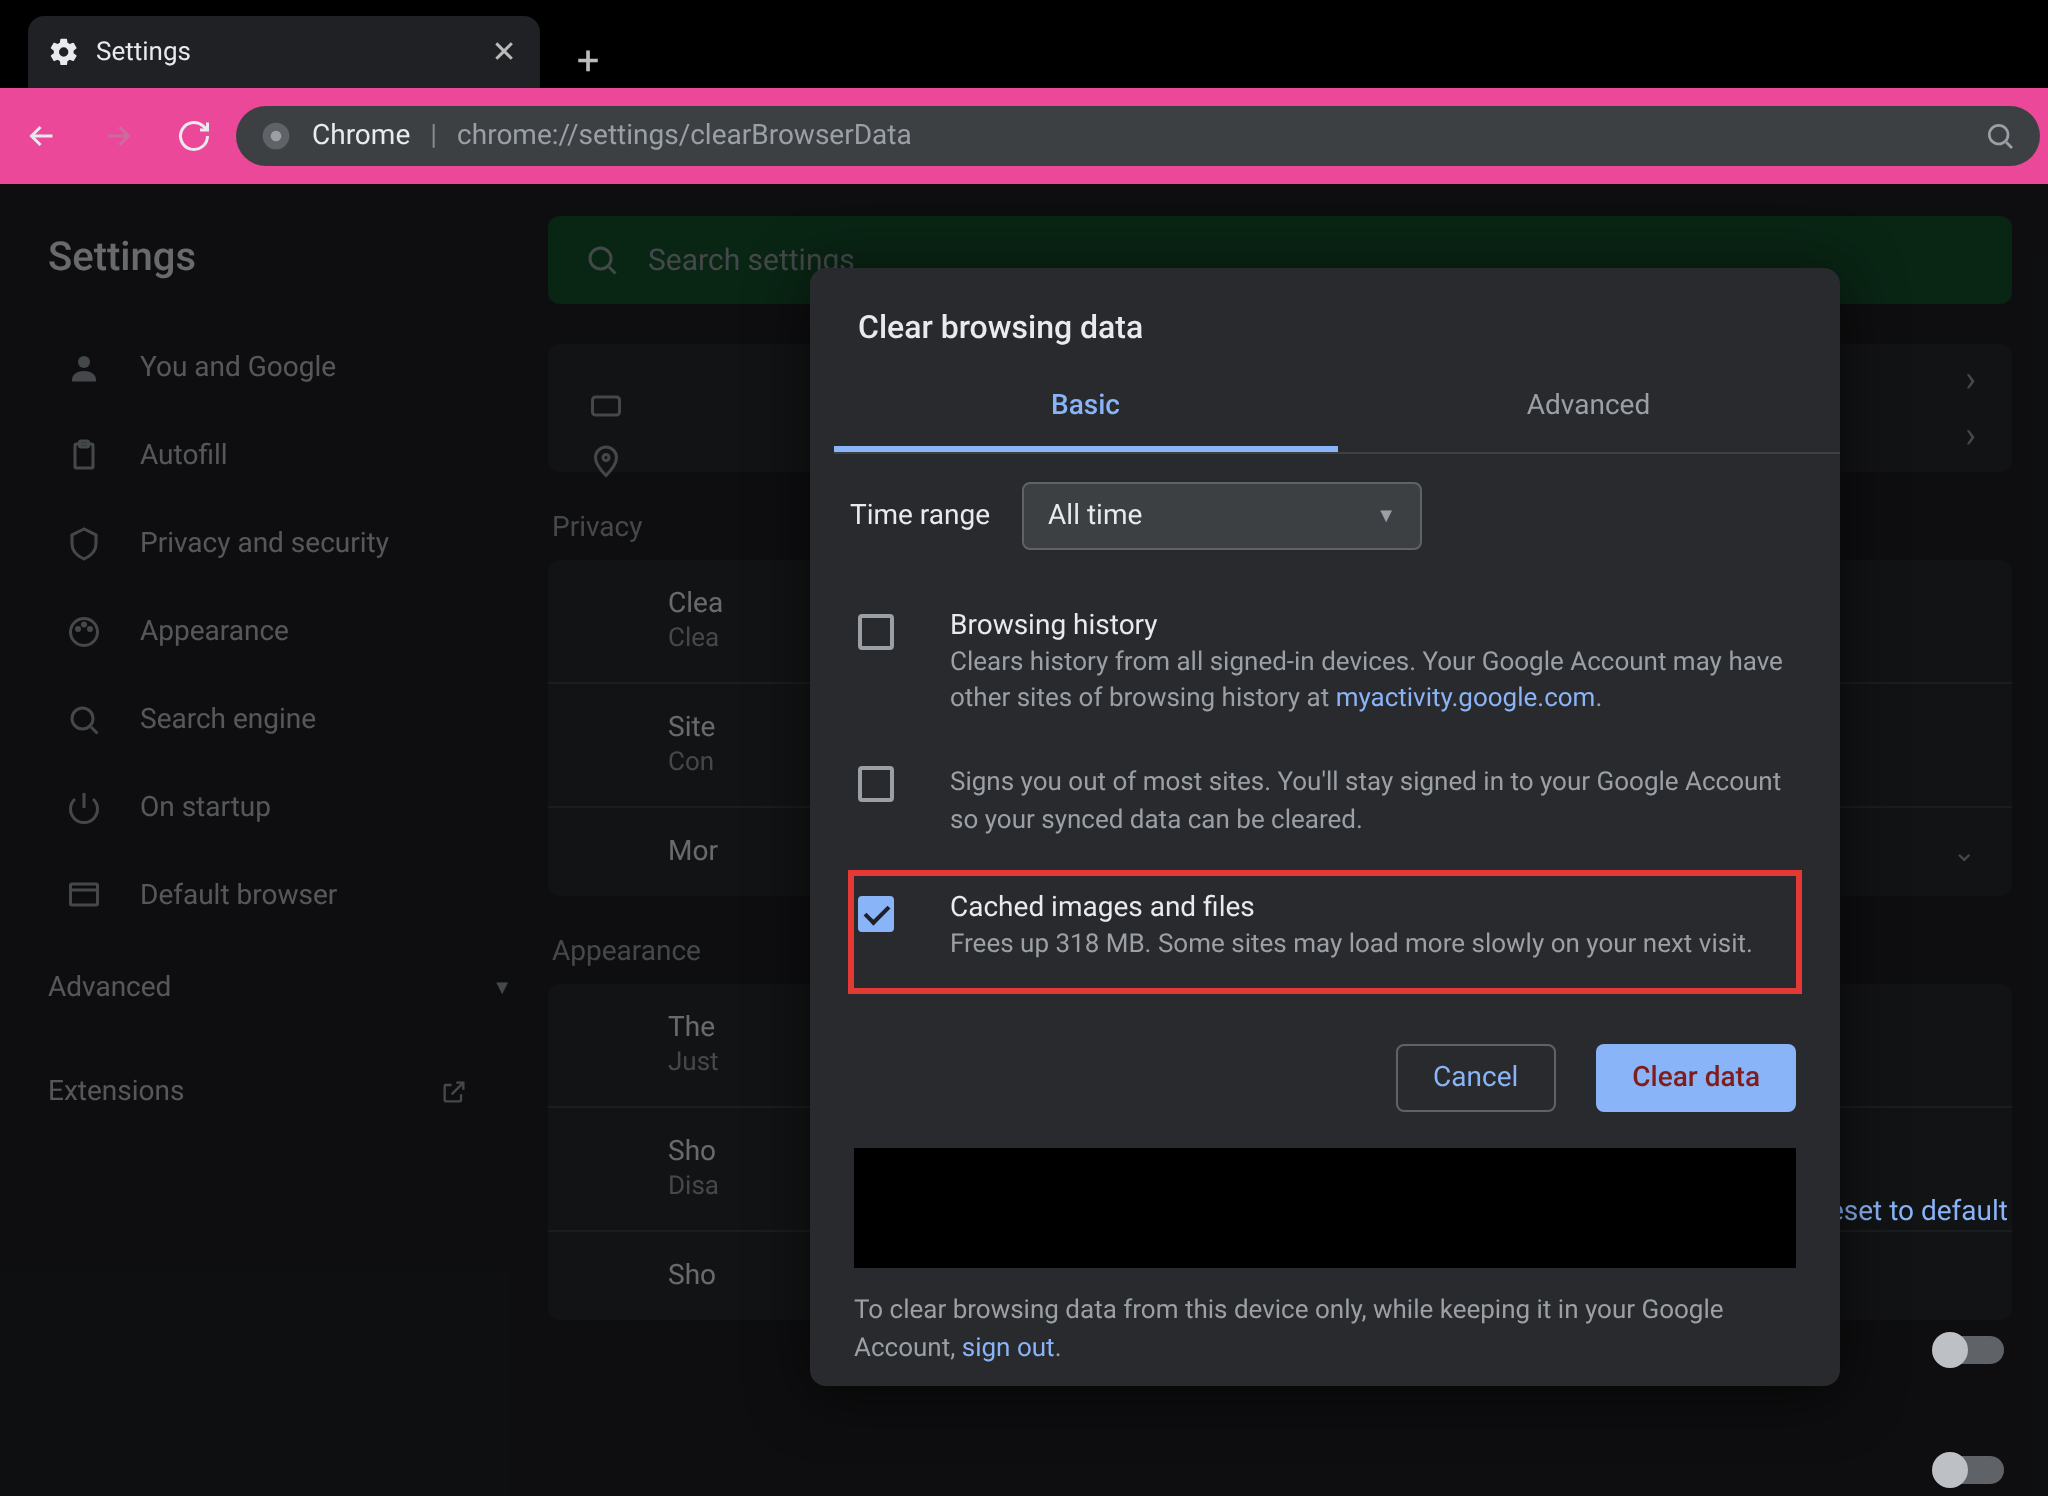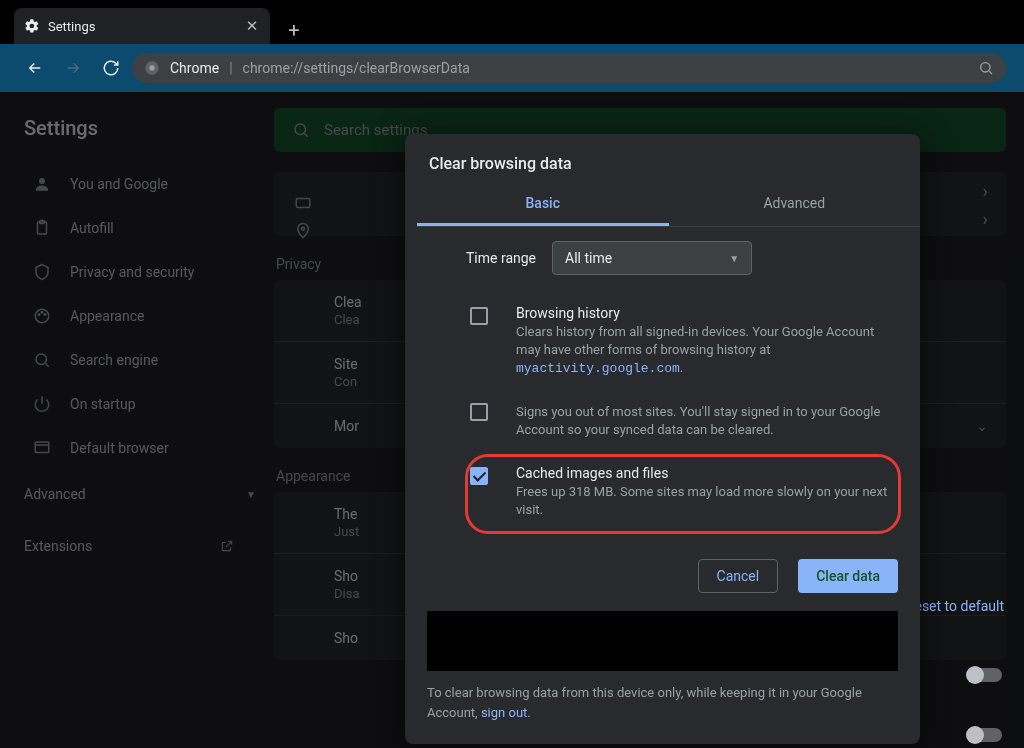--- a/index.html
+++ b/index.html
@@ -4,21 +4,21 @@
 <style>
   * { box-sizing: border-box; margin: 0; padding: 0; }
   html, body { width: 1024px; height: 748px; overflow: hidden; background: #000; font-family: "Segoe UI", Roboto, Arial, sans-serif; color: #e8eaed; }
   
   .tab-strip { height: 44px; background: #000; display: flex; align-items: flex-end; padding-left: 14px; }
   .tab { height: 36px; width: 256px; background: #202124; border-radius: 8px 8px 0 0; display: flex; align-items: center; padding: 0 10px; font-size: 13px; color: #e8eaed; gap: 8px; }
   .tab .title { flex: 1; }
   .tab .close { width: 16px; height: 16px; color: #bbb; display:flex; align-items:center; justify-content:center; font-size:15px; cursor:pointer; }
   .new-tab { width: 28px; height: 28px; margin-left: 10px; color: #bbb; display:flex; align-items:center; justify-content:center; font-size: 20px; cursor:pointer; }
   
-  .toolbar { height: 48px; background: #0c4a6e; display: flex; align-items: center; padding: 0 18px; gap: 4px; }
+  .toolbar { height: 48px; background: #ec4899; display: flex; align-items: center; padding: 0 4px; gap: 4px; }
   .tb-icon { width: 34px; height: 34px; display:flex; align-items:center; justify-content:center; color:#9aa0a6; cursor:pointer; border-radius: 50%; }
   .omnibox { flex: 1; height: 30px; background: #3c4043; border-radius: 15px; display: flex; align-items: center; padding: 0 12px; gap: 10px; color: #e8eaed; font-size: 14px; }
   .omnibox .chrome-word { color: #e8eaed; }
   .omnibox .sep { color: #888; }
   .omnibox .url { color: #9aa0a6; }
   .omnibox .search-end { margin-left:auto; color:#9aa0a6; }
   
   .app { display: flex; height: calc(748px - 44px - 42px); background: #202124; position: relative; }
   .scrim { position:absolute; inset:0; background: rgba(0,0,0,0.55); z-index: 5; }
   
@@ -45,38 +45,38 @@
   .card-row .r-arrow { position:absolute; right: 18px; top: 50%; transform: translateY(-50%); color:#9aa0a6; font-size: 18px;}
   .reset-link { position:absolute; right: 20px; color:#8ab4f8; font-size: 14px; z-index: 8; top: 506px; cursor:pointer; }
   .toggle { position:absolute; right: 22px; width: 34px; height:14px; background:#5f6368; border-radius:7px; z-index:8; }
   .toggle:before { content:''; position:absolute; width:18px; height:18px; background:#bdc1c6; border-radius:50%; top:-2px; left:-2px; }
   
   .dialog { position:absolute; left: 405px; top: 130px; width: 515px; background: #292a2d; border-radius: 8px; box-shadow: 0 4px 30px rgba(0,0,0,0.6); z-index: 20; color:#e8eaed; }
   .dlg-header { padding: 20px 24px 10px; font-size: 16px; font-weight: 500; }
   .dlg-tabs { display:flex; border-bottom: 1px solid #3c4043; margin-left: 12px; }
   .dlg-tab { flex:1; text-align:center; padding: 12px 0; font-size:14px; color:#9aa0a6; cursor:pointer; }
   .dlg-tab.active { color:#8ab4f8; border-bottom: 3px solid #8ab4f8; font-weight:500; }
-  .dlg-body { padding: 14px 20px 8px; margin-left: 41px; }
+  .dlg-body { padding: 14px 20px 8px; }
   .timerange { display:flex; align-items:center; gap: 16px; margin-bottom: 24px; font-size:14px; }
   .tr-select { width: 200px; height: 34px; background:#3c4043; border:1px solid #5f6368; border-radius:4px; display:flex; align-items:center; padding: 0 12px; justify-content:space-between; cursor:pointer; color:#e8eaed; }
   .tr-select .chev { font-size: 10px; color:#9aa0a6; }
   .option { display:flex; gap: 28px; padding: 6px 4px 16px 4px; }
-  .option.highlight { outline: 3px solid #e53935; outline-offset: -2px; padding: 10px 4px 14px 4px; border-radius: 22px; }
+  .option.highlight { outline: 3px solid #e53935; outline-offset: -2px; padding: 10px 4px 14px 4px; }
   .chk { width:18px; height:18px; border:2px solid #9aa0a6; border-radius:2px; flex:none; margin-top:2px; cursor:pointer; position:relative; }
   .chk.checked { background:#8ab4f8; border-color:#8ab4f8; }
   .chk.checked:after { content:''; position:absolute; left:4px; top:0px; width:5px; height:10px; border: solid #202124; border-width: 0 2px 2px 0; transform: rotate(45deg); }
   .opt-text .t { font-size: 14px; color:#e8eaed; }
   .opt-text .s { font-size: 13px; color:#9aa0a6; margin-top: 2px; line-height:1.4; }
-  .opt-text .s a { color:#8ab4f8; text-decoration:none;font-family:Liberation Mono, monospace; }
+  .opt-text .s a { color:#8ab4f8; text-decoration:none; }
   .dlg-actions { display:flex; justify-content:flex-end; gap: 20px; padding: 18px 22px; }
   .btn { height: 34px; padding: 0 18px; border-radius: 4px; font-size:14px; display:flex; align-items:center; cursor:pointer; }
   .btn-cancel { border:1px solid #5f6368; color:#8ab4f8; }
-  .btn-primary { background:#8ab4f8; color:#14532d; font-weight:500; }
+  .btn-primary { background:#8ab4f8; color:#7f1d1d; font-weight:500; }
   .dlg-black { margin: 0 22px 6px; height: 60px; background:#000; }
-  .dlg-foot { padding: 6px 22px 22px; font-size: 13px; color:#9aa0a6; line-height:1.5; }
+  .dlg-foot { padding: 6px 22px 8px; font-size: 13px; color:#9aa0a6; line-height:1.5; }
   .dlg-foot a { color:#8ab4f8; text-decoration:none; }
   svg { display:block; }
 </style>
 </head>
 <body>
 
 <div class="tab-strip">
   <div class="tab">
     <span>
       <svg width="16" height="16" viewBox="0 0 24 24" fill="#e8eaed">
@@ -295,21 +295,21 @@
         <div class="tr-select">
           <span>All time</span>
           <span class="chev">▼</span>
         </div>
       </div>
 
       <div class="option">
         <div class="chk"></div>
         <div class="opt-text">
           <div class="t">Browsing history</div>
-          <div class="s"><span>Clears history from all signed-in devices. Your Google Account may have other forms of browsing history at </span><a>myactivity.google.com</a><span>.</span></div>
+          <div class="s"><span>Clears history from all signed-in devices. Your Google Account may have other sites of browsing history at </span><a>myactivity.google.com</a><span>.</span></div>
         </div>
       </div>
 
       <div class="option">
         <div class="chk"></div>
         <div class="opt-text">
           <div class="s">Signs you out of most sites. You'll stay signed in to your Google Account so your synced data can be cleared.</div>
         </div>
       </div>
 

